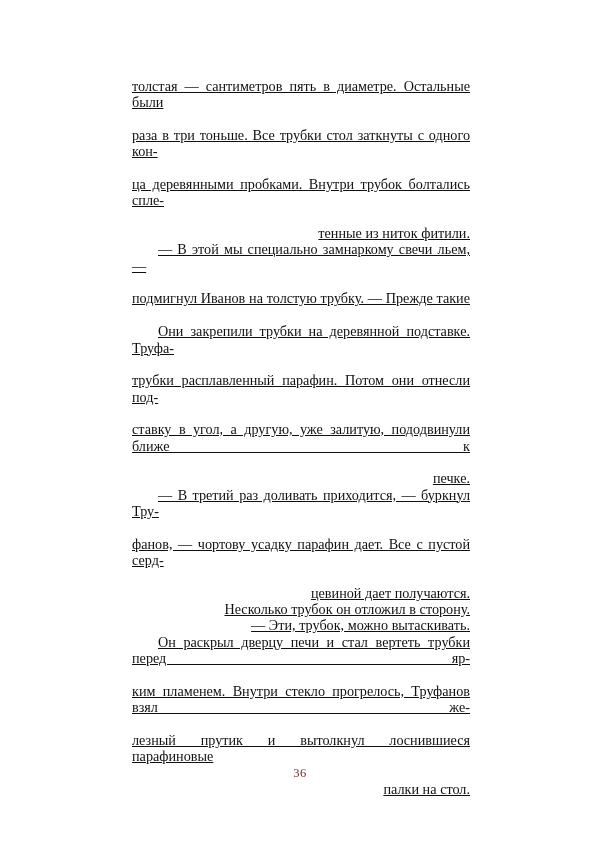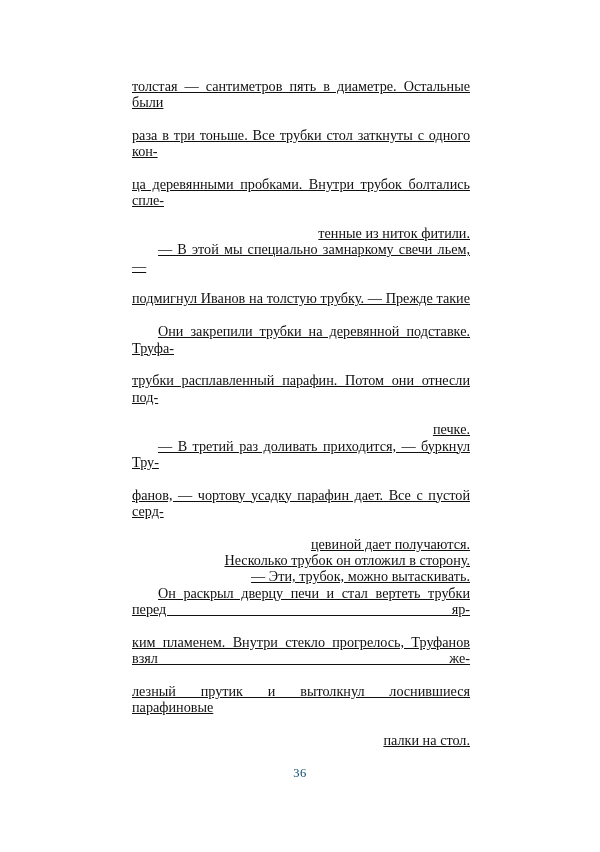--- a/index.html
+++ b/index.html
@@ -71,21 +71,21 @@
     width: 26px;
   }
   .folio {
     position: absolute;
     top: 766px;
     left: 0;
     width: 600px;
     text-align: center;
     font-family: "Liberation Serif", "DejaVu Serif", serif;
     font-size: 12.5px;
-    color: #0c4a6e;
+    color: #7f1d1d;
     letter-spacing: 0.4px;
   }
 </style>
 </head>
 <body>
 
 <div class="page">
 
   <div class="text-block" id="text-body">
       <p class="para">
@@ -94,20 +94,21 @@
         <span class="ln j">ца деревянными пробками. Внутри трубок болтались спле-</span>
         <span class="ln last">тенные из ниток фитили.</span>
       </p>
       <p class="para">
         <span class="ln j"><span class="indent"></span><span>— В этой мы специально замнаркому свечи льем, —</span></span>
         <span class="ln j">подмигнул Иванов на толстую трубку. — Прежде такие</span>
       </p>
       <p class="para">
         <span class="ln j"><span class="indent"></span><span>Они закрепили трубки на деревянной подставке. Труфа-</span></span>
         <span class="ln j">трубки расплавленный парафин. Потом они отнесли под-</span>
+        <span class="ln j">ставку в угол, а другую, уже залитую, пододвинули ближе к</span>
         <span class="ln last">печке.</span>
       </p>
       <p class="para">
         <span class="ln j"><span class="indent"></span><span>— В третий раз доливать приходится, — буркнул Тру-</span></span>
         <span class="ln j">фанов, — чортову усадку парафин дает. Все с пустой серд-</span>
         <span class="ln last">цевиной дает получаются.</span>
       </p>
       <p class="para">
         <span class="ln last"><span class="indent"></span><span>Несколько трубок он отложил в сторону.</span></span>
       </p>

